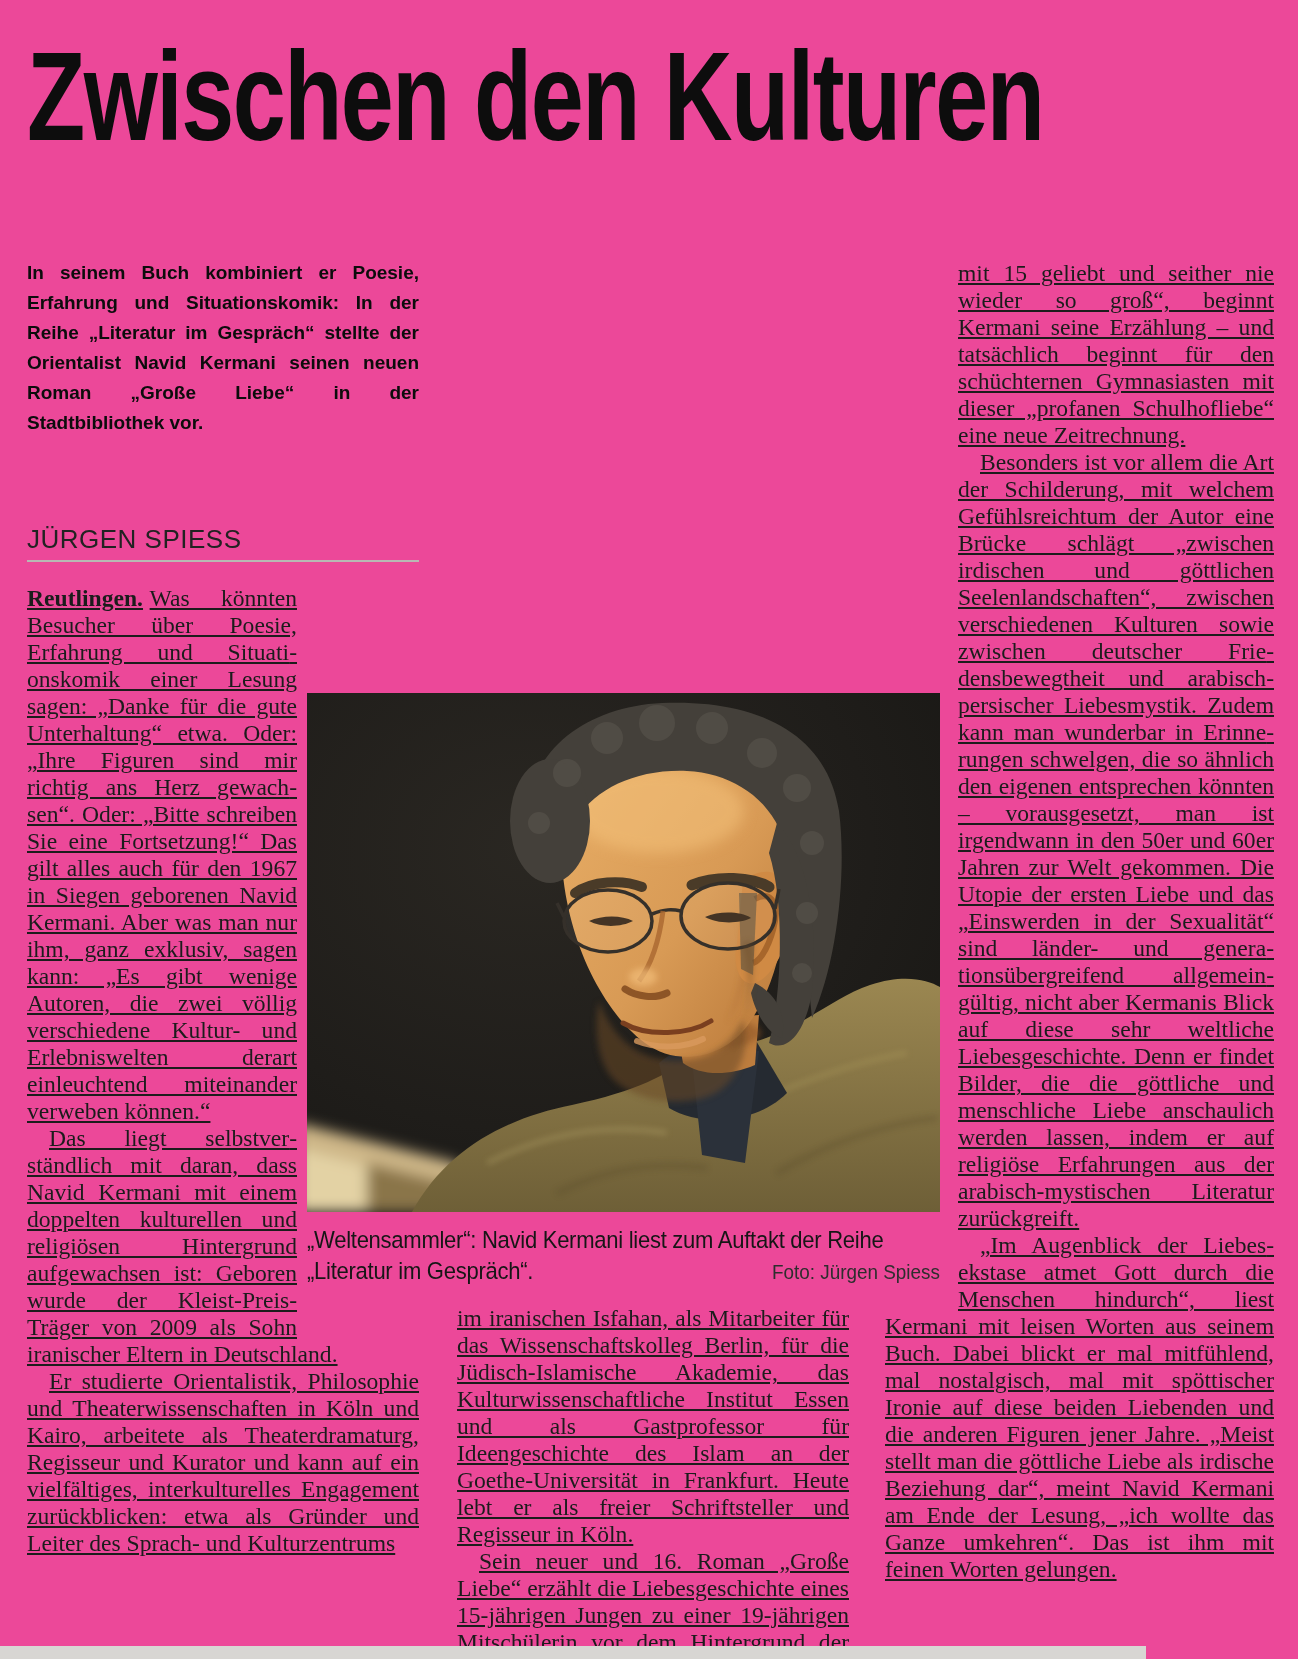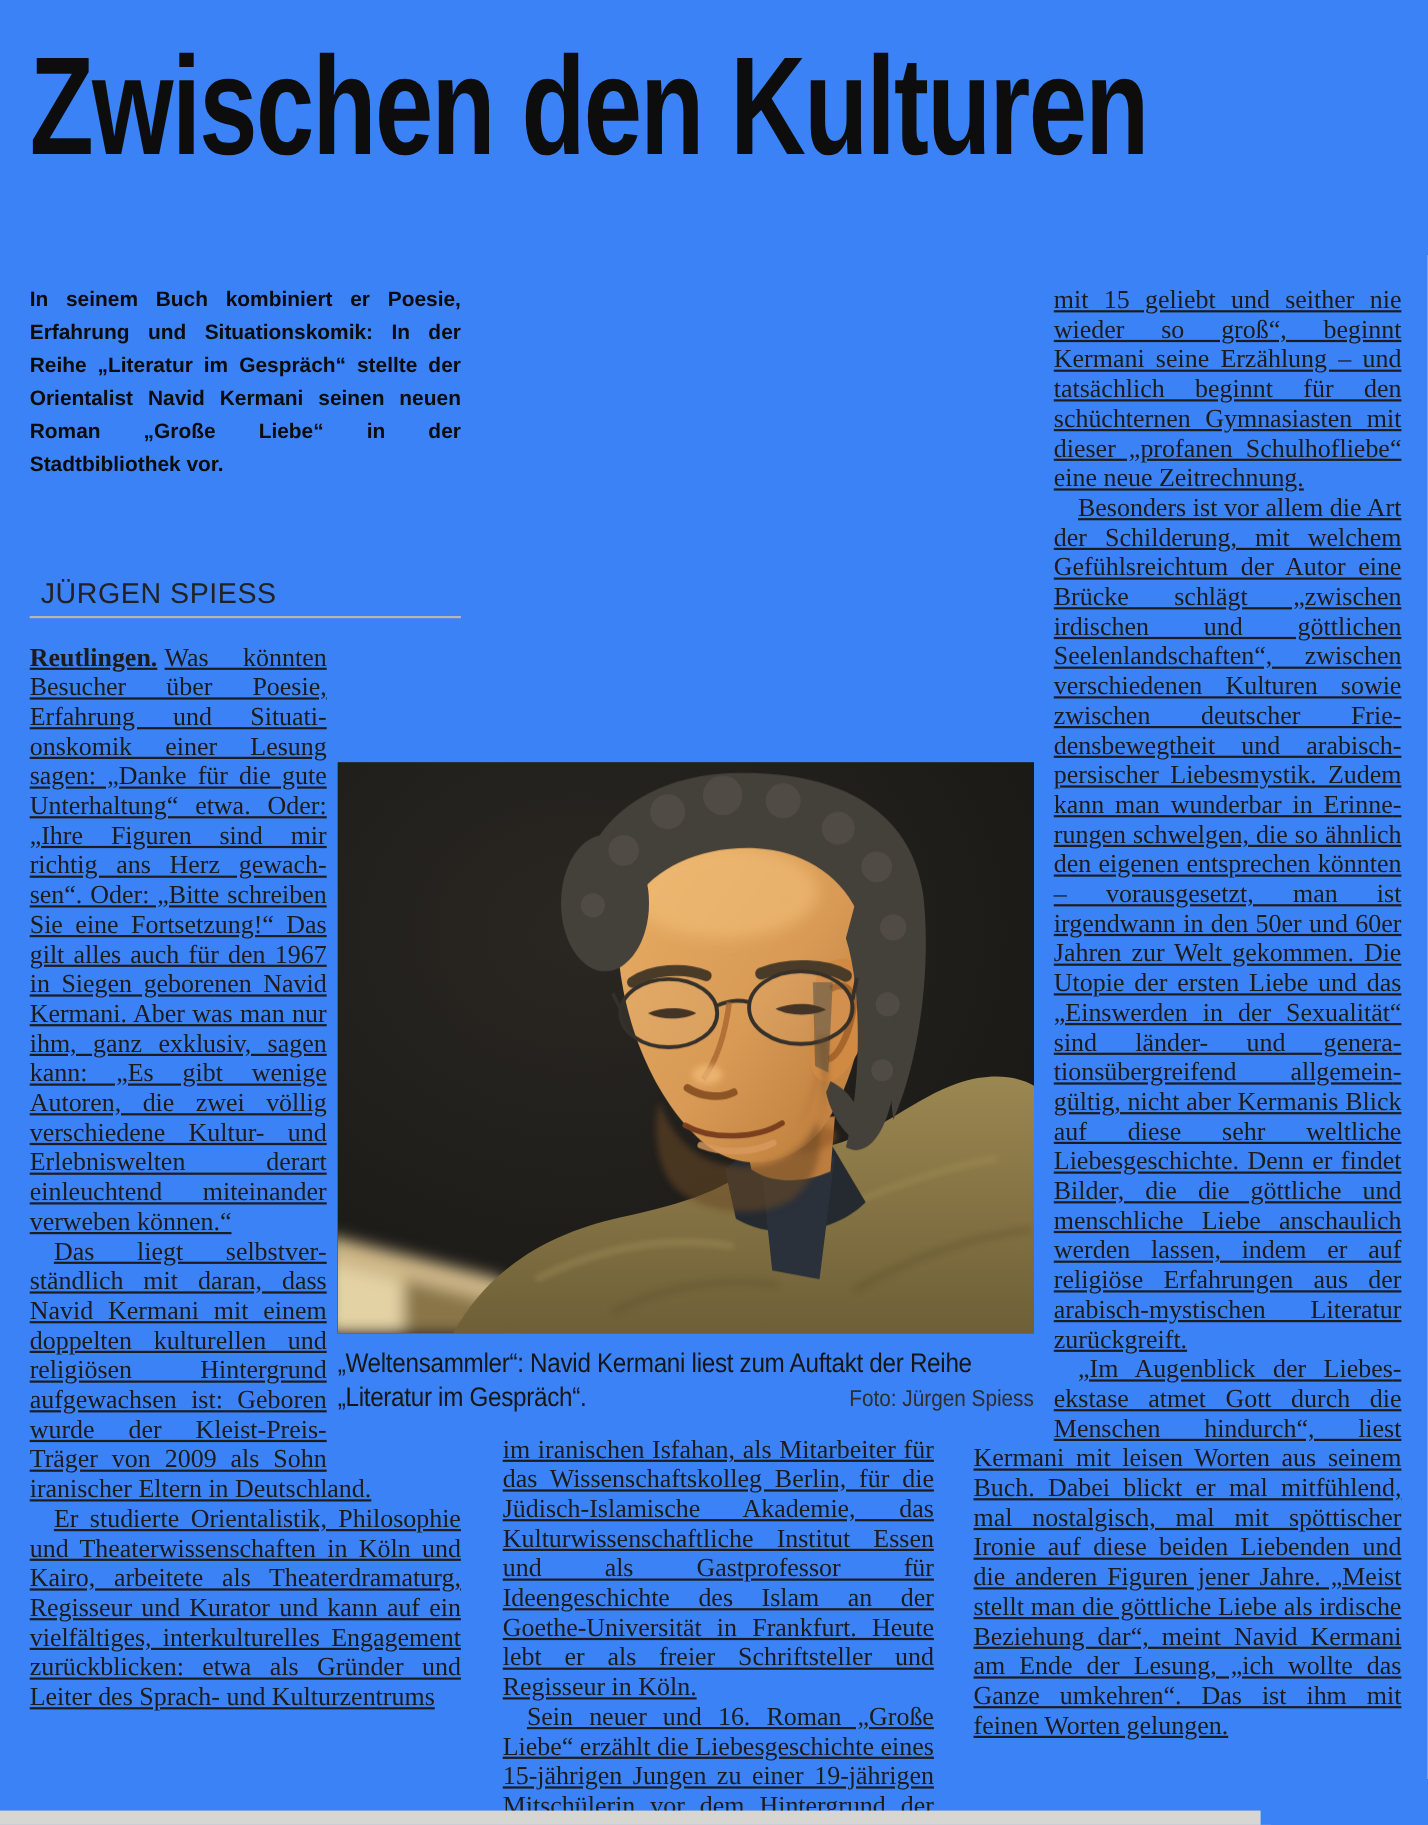--- a/index.html
+++ b/index.html
@@ -1,19 +1,19 @@
 <!DOCTYPE html>
 <html lang="de"><head>
 <meta charset="utf-8">
 <style>
   html,body{margin:0;padding:0;background:#e8e8e8;}
   .page{
     position:relative;
     width:1298px;height:1659px;
-    background:#3b82f6;
+    background:#ec4899;
     overflow:hidden;
     font-family:"Liberation Serif", serif;
     color:#1b1b1b;
   }
   
   .headline{position:absolute;left:27px;top:22px;margin:0;white-space:nowrap;}
   .headline .cond{
     display:inline-block;transform:scaleX(.75);transform-origin:0 0;
     font-family:"Liberation Sans",sans-serif;font-weight:700;
     font-size:127px;line-height:1.18;color:#0d0d0d;letter-spacing:-2px;
@@ -27,21 +27,21 @@
   
   .lead{
     position:absolute;left:27px;top:258px;width:392px;
     font-family:"Liberation Sans",sans-serif;font-weight:700;
     font-size:19px;line-height:30px;color:#0c0c0c;
     text-align:justify;hyphens:manual;
   }
   .byline{
     position:absolute;left:27px;top:524px;width:392px;
     font-family:"Liberation Sans",sans-serif;font-size:26px;
-    letter-spacing:.5px;color:#222;margin-left:10px;
+    letter-spacing:.5px;color:#222;
   }
   .byline-rule{position:absolute;left:27px;top:560px;width:392px;height:2px;background:#b9b7b4;}
   
   .col{
     position:absolute;width:392px;
     font-size:23.6px;line-height:27px;text-align:justify;
     hyphens:manual;color:#1c1c1c;text-decoration:underline;
   }
   .col p{margin:0;text-indent:22px;}
   .col p.noindent{text-indent:0;}

